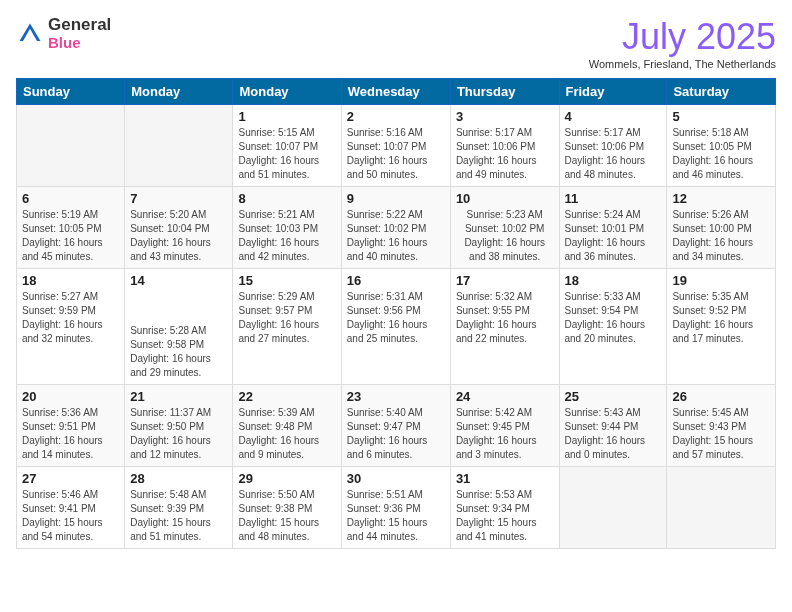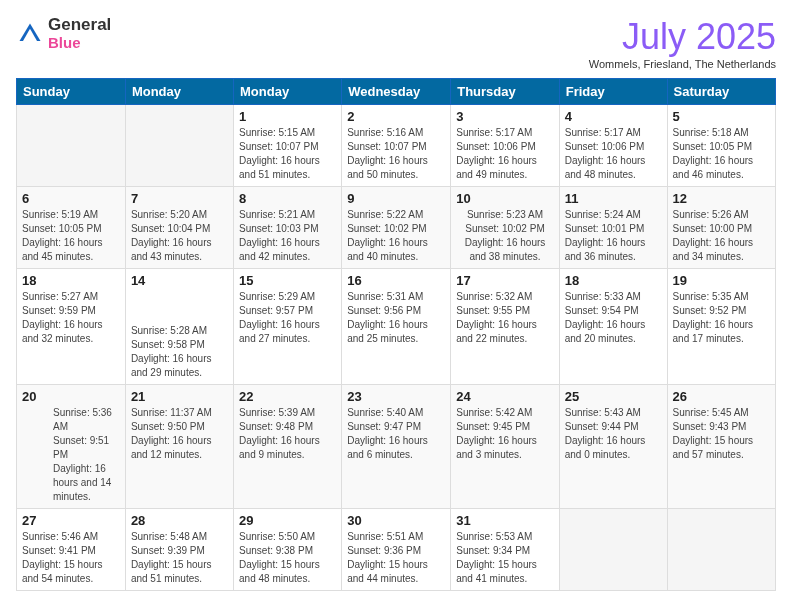--- a/index.html
+++ b/index.html
@@ -244,21 +244,21 @@
         <td>
           <div class="day-num">19</div>
           <div class="day-info" style="white-space: pre-line;">Sunrise: 5:35 AM
 Sunset: 9:52 PM
 Daylight: 16 hours and 17 minutes.</div>
         </td>
       </tr>
       <tr>
         <td>
           <div class="day-num">20</div>
-          <div class="day-info" style="white-space: pre-line; margin-left: 31px;">Sunrise: 5:36 AM
+          <div class="day-info" style="white-space: pre-line;">Sunrise: 5:36 AM
 Sunset: 9:51 PM
 Daylight: 16 hours and 14 minutes.</div>
         </td>
         <td>
           <div class="day-num">21</div>
           <div class="day-info" style="white-space: pre-line;">Sunrise: 11:37 AM
 Sunset: 9:50 PM
 Daylight: 16 hours and 12 minutes.</div>
         </td>
         <td>

